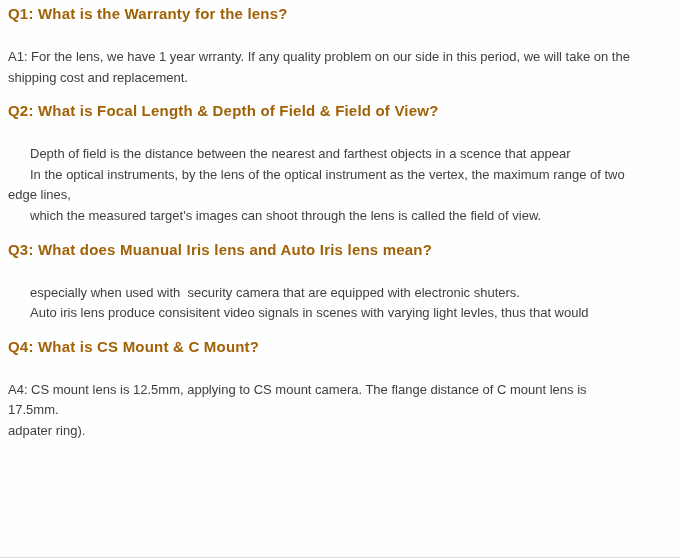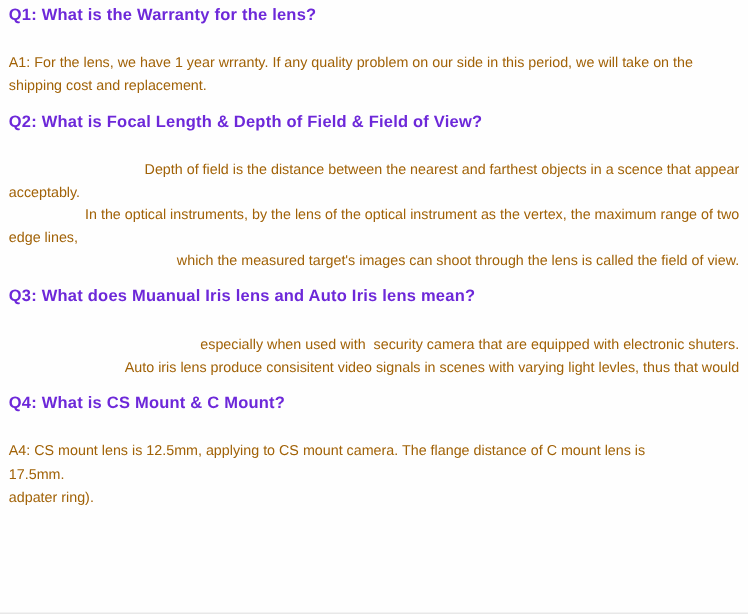--- a/index.html
+++ b/index.html
@@ -18,51 +18,50 @@
     background: #fefefe;
     border-bottom: 1px solid #d9d9d9;
     overflow: hidden;
   }
   .section { margin: 0 0 14px 0; }
   .question {
     margin: 0 0 25px 0;
     font-size: 15px;
     line-height: 17px;
     font-weight: bold;
-    color: #6d28d9;
+    color: #a16207;
     letter-spacing: 0.2px;
     white-space: pre;
   }
   .answer { margin: 0; }
   .line {
     font-size: 13px;
     line-height: 20.6px;
-    color: #a16207;
+    color: #404040;
     white-space: pre;
   }
-  .line.indent { padding-left: 22px; text-align: right; }
+  .line.indent { padding-left: 22px; }
 </style>
 </head>
 <body>
 
 <div class="page">
 
   <div class="section">
     <div class="question">Q1: What is the Warranty for the lens?</div>
     <div class="answer">
       <div class="line">A1: For the lens, we have 1 year wrranty. If any quality problem on our side in this period, we will take on the</div>
       <div class="line">shipping cost and replacement.</div>
     </div>
   </div>
 
   <div class="section">
     <div class="question">Q2: What is Focal Length &amp; Depth of Field &amp; Field of View?</div>
     <div class="answer">
       <div class="line indent">Depth of field is the distance between the nearest and farthest objects in a scence that appear</div>
-      <div class="line">acceptably.</div>
       <div class="line indent">In the optical instruments, by the lens of the optical instrument as the vertex, the maximum range of two</div>
       <div class="line">edge lines,</div>
       <div class="line indent">which the measured target's images can shoot through the lens is called the field of view.</div>
     </div>
   </div>
 
   <div class="section">
     <div class="question">Q3: What does Muanual Iris lens and Auto Iris lens mean?</div>
     <div class="answer">
       <div class="line indent">especially when used with  security camera that are equipped with electronic shuters.</div>

